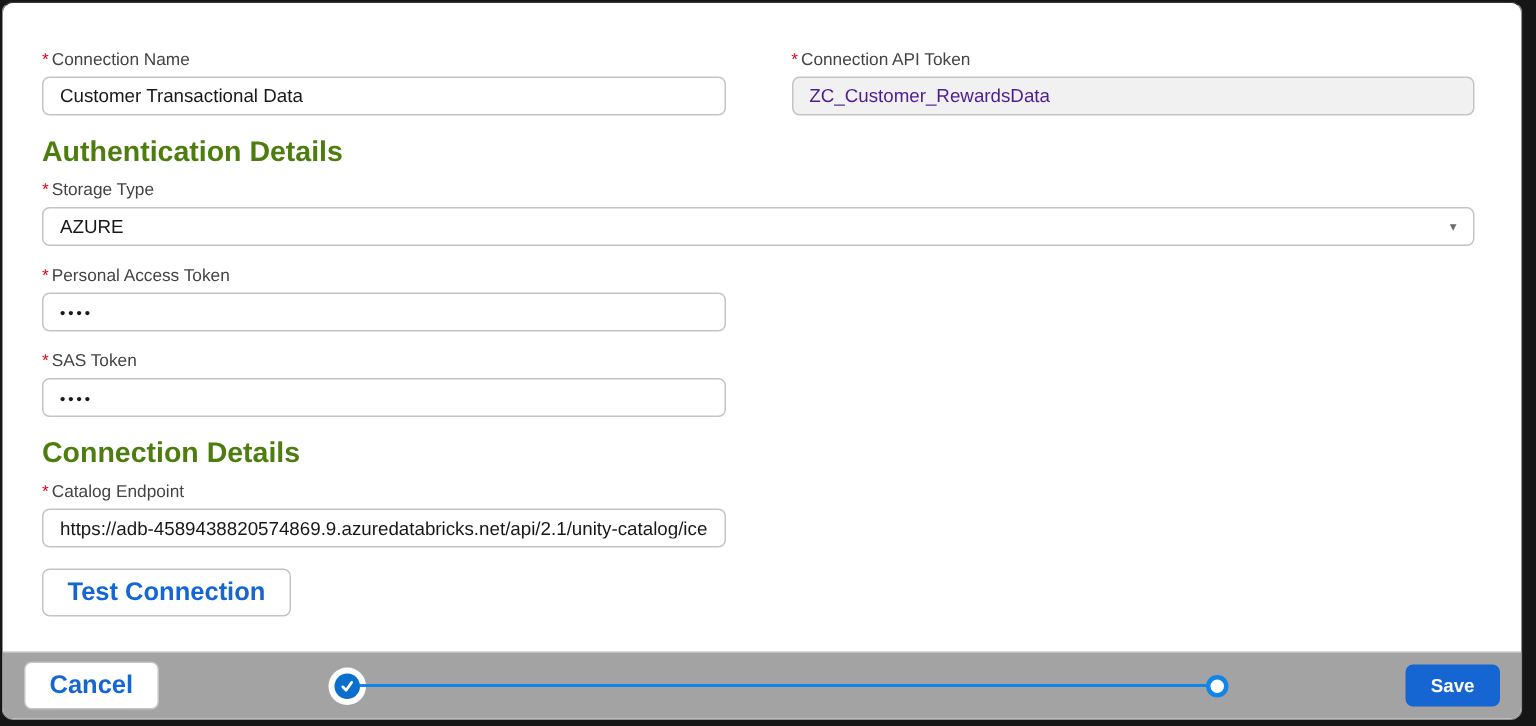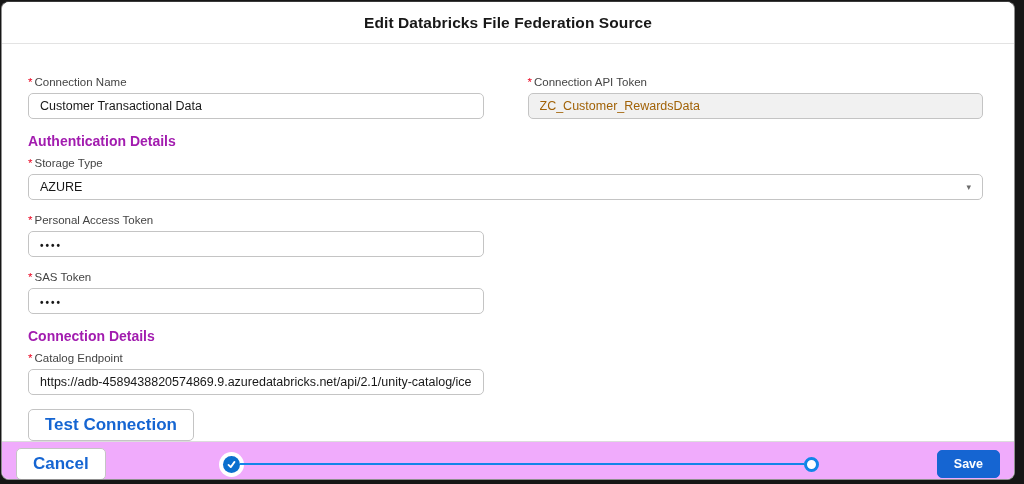--- a/index.html
+++ b/index.html
@@ -68,21 +68,21 @@
     background: #fff;
     padding: 0 11px;
     font-size: 12.5px;
     color: #181818;
     font-family: "Liberation Sans", "DejaVu Sans", sans-serif;
     outline: none;
     display: block;
   }
   .inp.disabled {
     background: #f1f1f1;
-    color: #a16207;
+    color: #4c1d95;
   }
   .inp.pwd {
     font-size: 10px;
     font-weight: 700;
     letter-spacing: 2px;
     padding-top: 3px;
   }
   .select {
     display: flex;
     align-items: center;
@@ -90,41 +90,41 @@
     cursor: pointer;
     text-align: center;
   }
   .chev {
     color: #6b6b6b;
     font-size: 9px;
     line-height: 1;
     margin-left: 8px;
   }
   .section-title {
-    font-size: 14px;
-    font-weight: 700;
-    color: #a21caf;
+    font-size: 19px;
+    font-weight: 700;
+    color: #4d7c0f;
     margin: 0 0 8px 0;
   }
   .btn-outline {
     display: inline-block;
     background: #fff;
     border: 1px solid #c4c4c4;
     border-radius: 5px;
     color: #1565d2;
     font-size: 17px;
     font-weight: 700;
     padding: 5px 16px;
     cursor: pointer;
     font-family: "Liberation Sans", "DejaVu Sans", sans-serif;
   }
   .test-btn { margin-top: 0px; }
   .modal-footer {
     flex: 0 0 45px;
-    background: #f0abfc;
+    background: #a3a3a3;
     border-top: 1px solid #dcdcdc;
     display: flex;
     align-items: center;
     padding: 0 14px;
   }
   .footer-spacer { flex: 1 1 auto; }
   .progress {
     display: flex;
     align-items: center;
     width: 596px;
@@ -165,23 +165,20 @@
     padding: 6px 16px;
     cursor: pointer;
     font-family: "Liberation Sans", "DejaVu Sans", sans-serif;
   }
 </style>
 </head>
 <body>
 
 <div class="modal">
 
-  <div class="modal-header">
-    <div class="modal-title">Edit Databricks File Federation Source</div>
-  </div>
 
   <div class="modal-body">
 
     <div class="grid2">
       <div class="field">
         <label class="lbl"><span class="req">*</span><span>Connection Name</span></label>
         <input class="inp" type="text" value="Customer Transactional Data" style="">
       </div>
       <div class="field">
         <label class="lbl"><span class="req">*</span><span>Connection API Token</span></label>

